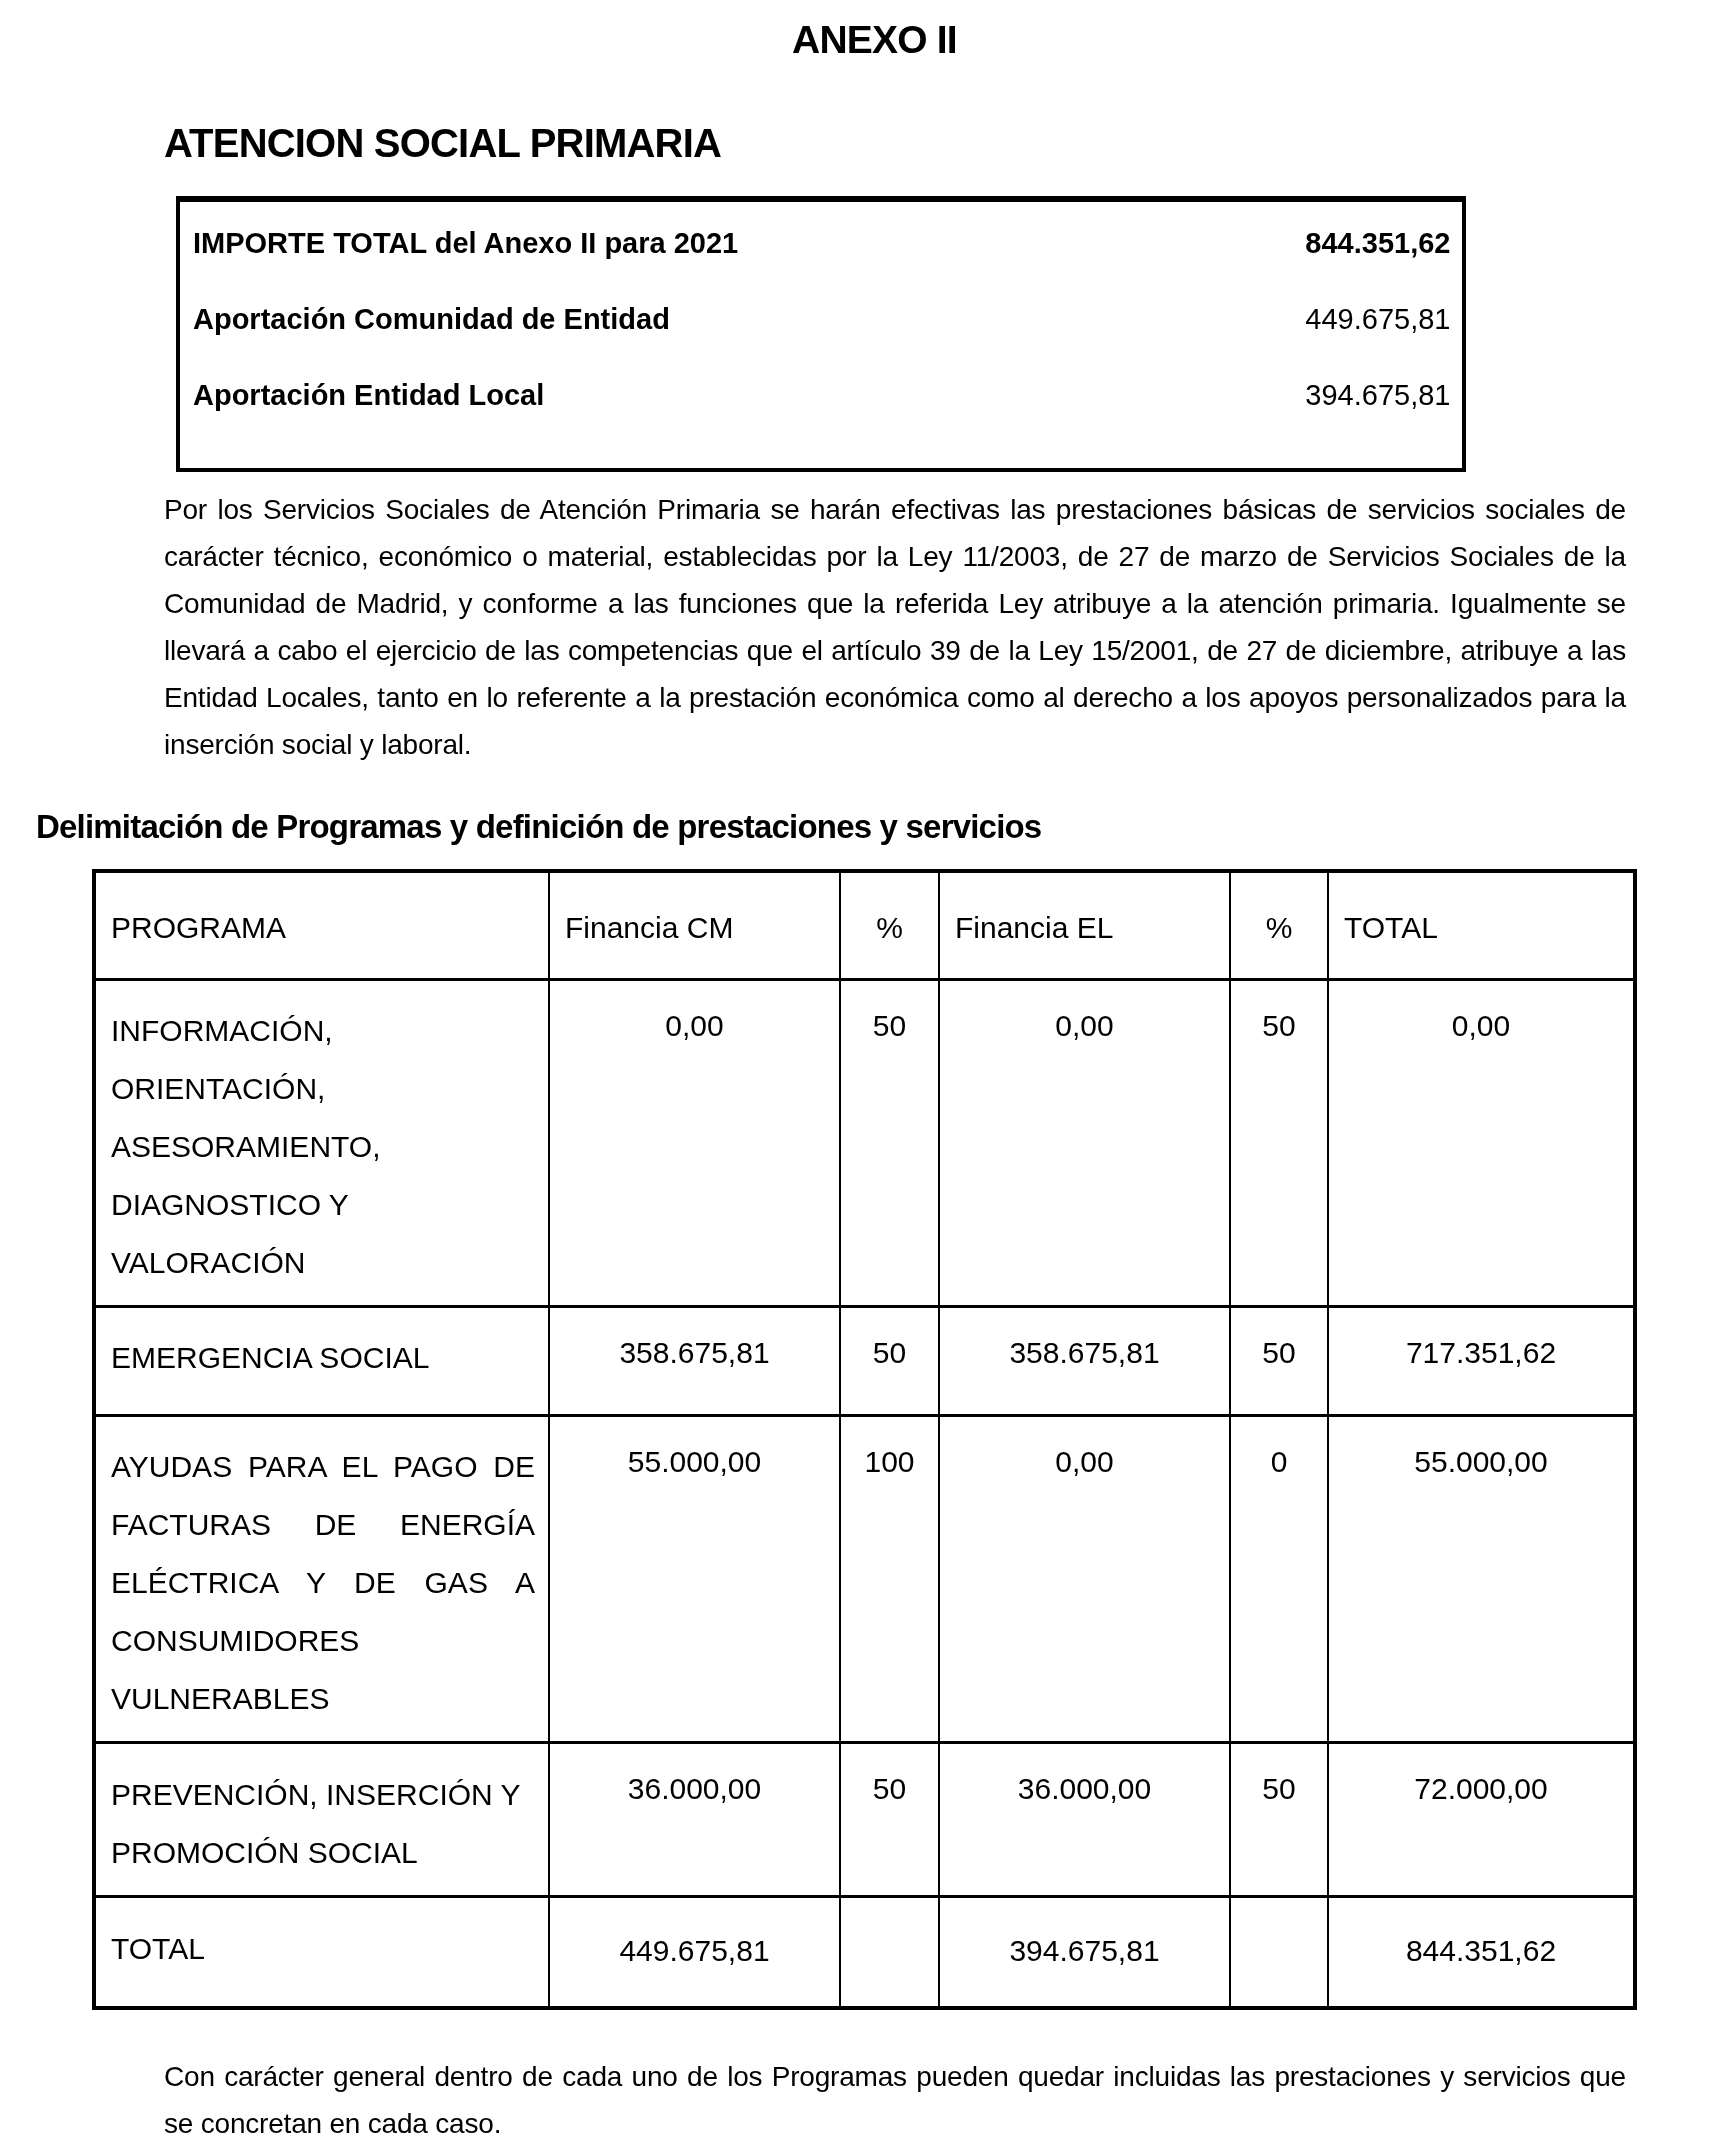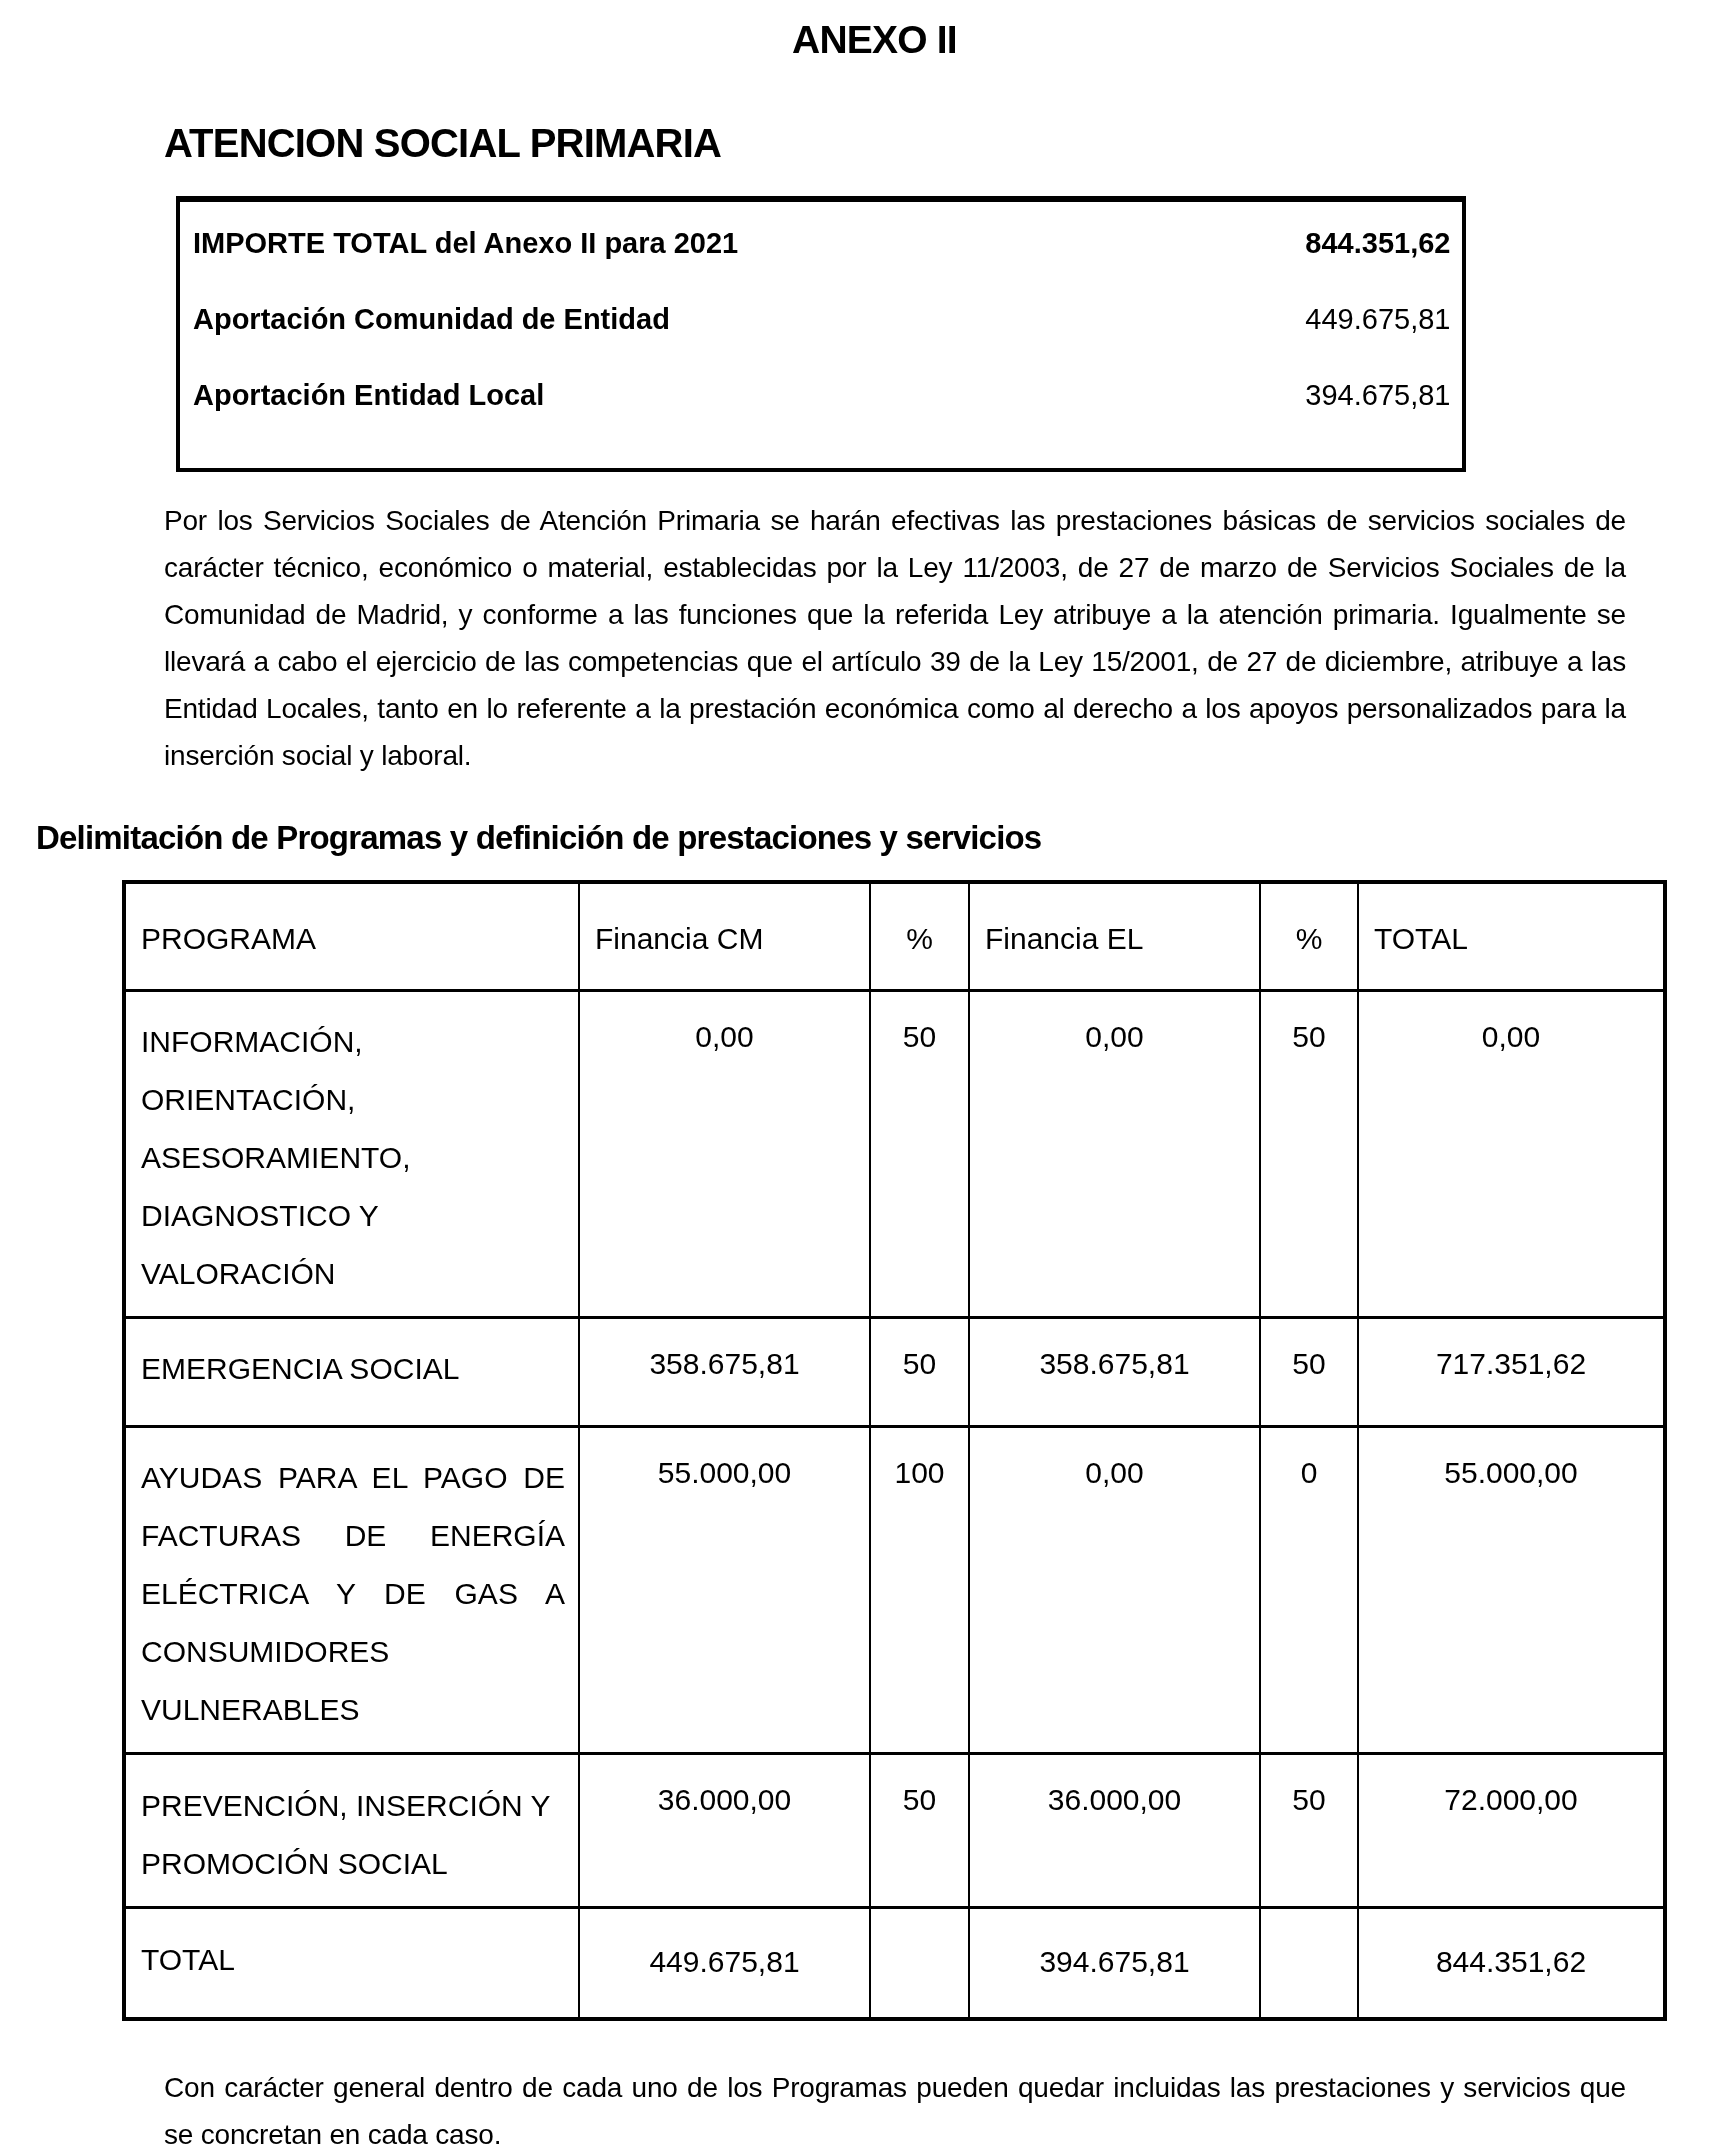--- a/index.html
+++ b/index.html
@@ -43,37 +43,37 @@
     display: flex;
     justify-content: space-between;
     align-items: baseline;
     height: 76px;
     font-size: 29px;
   }
   .sb-row .sb-label { font-weight: bold; }
   .sb-row.all-bold .sb-value { font-weight: bold; }
   .sb-value { font-weight: normal; }
   .intro {
-    margin-top: 25px;
+    margin-top: 14px;
     margin-left: 128px;
     width: 1462px;
     font-size: 28px;
     line-height: 47px;
     text-align: justify;
     letter-spacing: -0.2px;
   }
   .table-title {
     margin-top: 40px;
     font-size: 33px;
     font-weight: bold;
     letter-spacing: -0.8px;
   }
   table.programs {
     margin-top: 23px;
-    margin-left: 86px;
+    margin-left: 56px;
     width: 1540px;
     border-collapse: collapse;
     table-layout: fixed;
     border: 4.1px solid #000;
     font-size: 30px;
   }
   table.programs col.c-prog { width: 455px; }
   table.programs col.c-cm   { width: 291px; }
   table.programs col.c-p1   { width: 99px; }
   table.programs col.c-el   { width: 291px; }

